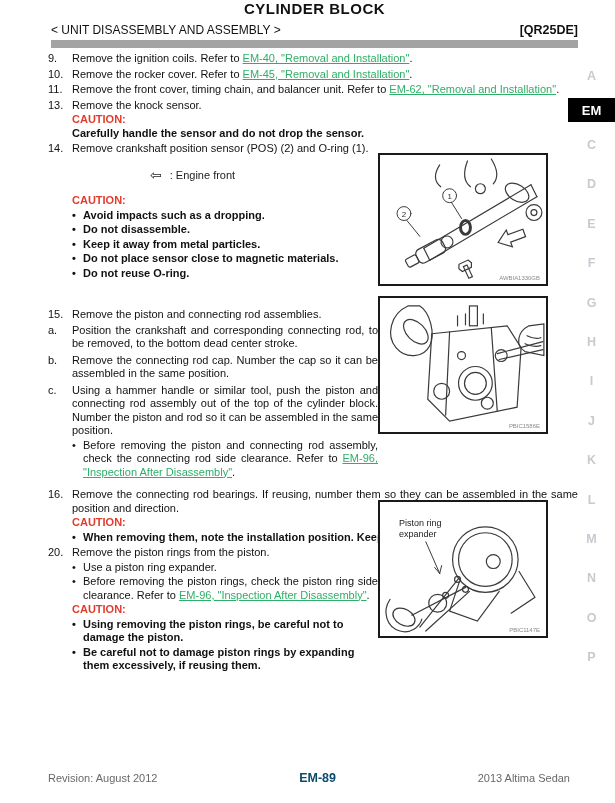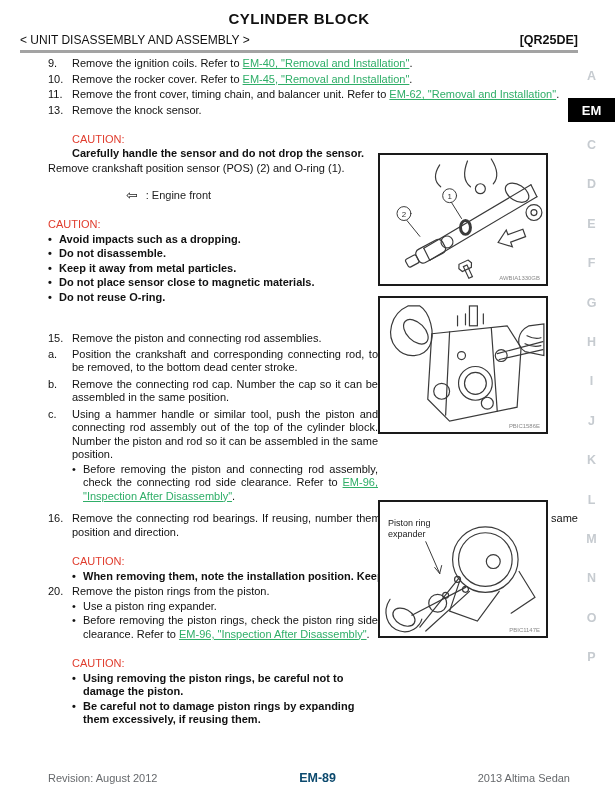--- a/index.html
+++ b/index.html
@@ -7,39 +7,39 @@
     --link:#2fae68;
     --tab:#c6cbd0;
     --tab-active-bg:#000000;
     --tab-active-fg:#ffffff;
   }
   *{box-sizing:border-box;margin:0;padding:0;}
   body{margin:0;background:#fff;font-family:"Liberation Sans","DejaVu Sans",sans-serif;}
   .page{position:relative;width:615px;height:803px;background:#fff;overflow:hidden;color:#111;}
 
   
-  .header{padding-top:10px;margin:0 37px 0 20px;}
+  .header{margin:0 37px 0 51px;}
   .title{text-align:center;font-size:15px;font-weight:bold;letter-spacing:.5px;}
   .subhead{display:flex;justify-content:space-between;align-items:center;
-           border-bottom:3px solid #a3a3a3;padding-bottom:3px;margin-top:6px;}
+           border-bottom:8px solid #a3a3a3;padding-bottom:3px;margin-top:6px;}
   .section{font-size:12px;}
   .engine{font-size:12.5px;font-weight:bold;}
 
   
   .content{padding:4px 37px 0 48px;font-size:11px;line-height:13.5px;}
   .step{display:flex;margin-bottom:2px;}
   .step .num{flex:none;width:24px;}
   .step .body{flex:1;}
   .substep{display:flex;margin-bottom:3px;}
   .substep .num{flex:none;width:24px;}
   .substep .body{flex:1;text-align:justify;}
   .narrow{width:330px;}
   .just .body{text-align:justify;}
 
-  .caution-label{color:var(--caution,#e03c2d);font-weight:normal;margin-top:16px;}
+  .caution-label{color:var(--caution,#e03c2d);font-weight:bold;margin-top:1px;}
   .caution-text{font-weight:bold;}
   .bullet{display:flex;margin-top:1px;}
   .bullet .dot{flex:none;width:11px;text-align:left;}
   .bullet .btext{flex:1;}
   .bullet.bold{font-weight:bold;}
   .bullet.just .btext{text-align:justify;}
 
   .engine-front{display:flex;align-items:center;margin:13px 0 12px 78px;}
   .ef-arrow{font-size:14px;margin-right:8px;color:#222;}
   .ef-text{font-size:11px;color:#222;}
@@ -48,21 +48,21 @@
 
   .gap-lg{height:26px;}
   .gap-sm{height:6px;}
 
   
   .figure{position:absolute;left:378px;width:170px;border:2px solid #1a1a1a;background:#fff;}
   .fig1{top:153px;height:133px;}
   .fig2{top:296px;height:138px;}
   .fig3{top:500px;height:138px;}
   .figure svg{display:block;width:100%;height:100%;}
-  .fig-label{position:absolute;top:16px;left:8px;width:62px;font-size:9px;line-height:10.5px;color:#222;}
+  .fig-label{position:absolute;top:16px;left:19px;width:62px;font-size:9px;line-height:10.5px;color:#222;}
 
   
   .tabs{position:absolute;top:56px;right:0;width:47px;display:flex;flex-direction:column;align-items:center;}
   .tab{height:39.4px;display:flex;align-items:center;justify-content:center;
        color:var(--tab,#c6cbd0);font-size:12.5px;font-weight:bold;}
   .tab.active{height:24px;width:100%;background:var(--tab-active-bg,#000);
        color:var(--tab-active-fg,#fff);font-size:13px;margin:3px 0;}
 
   
   .footer{position:absolute;bottom:18px;left:48px;width:522px;display:flex;
@@ -109,20 +109,21 @@
     <div class="step">
       <span class="num">13.</span>
       <div class="body">
         <span>Remove the knock sensor.</span>
         <div class="caution-label">CAUTION:</div>
         <div class="caution-text">Carefully handle the sensor and do not drop the sensor.</div>
       </div>
     </div>
 
     <div class="step narrow">
+      <span class="num">14.</span>
       <div class="body">
         <span>Remove crankshaft position sensor (POS) (2) and O-ring (1).</span>
         <div class="engine-front">
           <span class="ef-arrow">⇦</span>
           <span class="ef-text">: Engine front</span>
         </div>
         <div class="caution-label">CAUTION:</div>
         <div class="bullet bold">
             <span class="dot">•</span>
             <span class="btext">Avoid impacts such as a dropping.</span>

